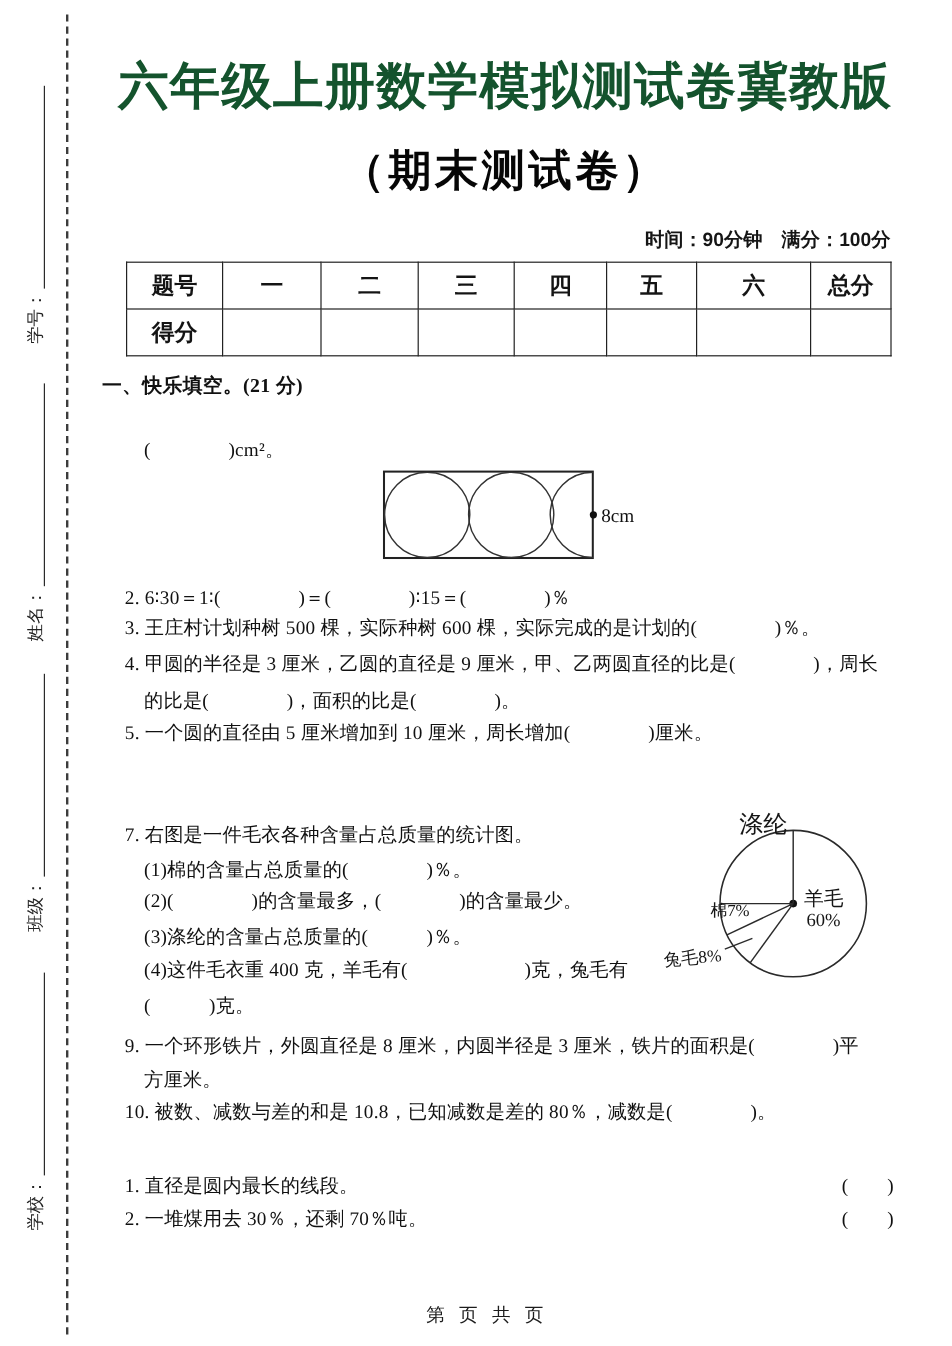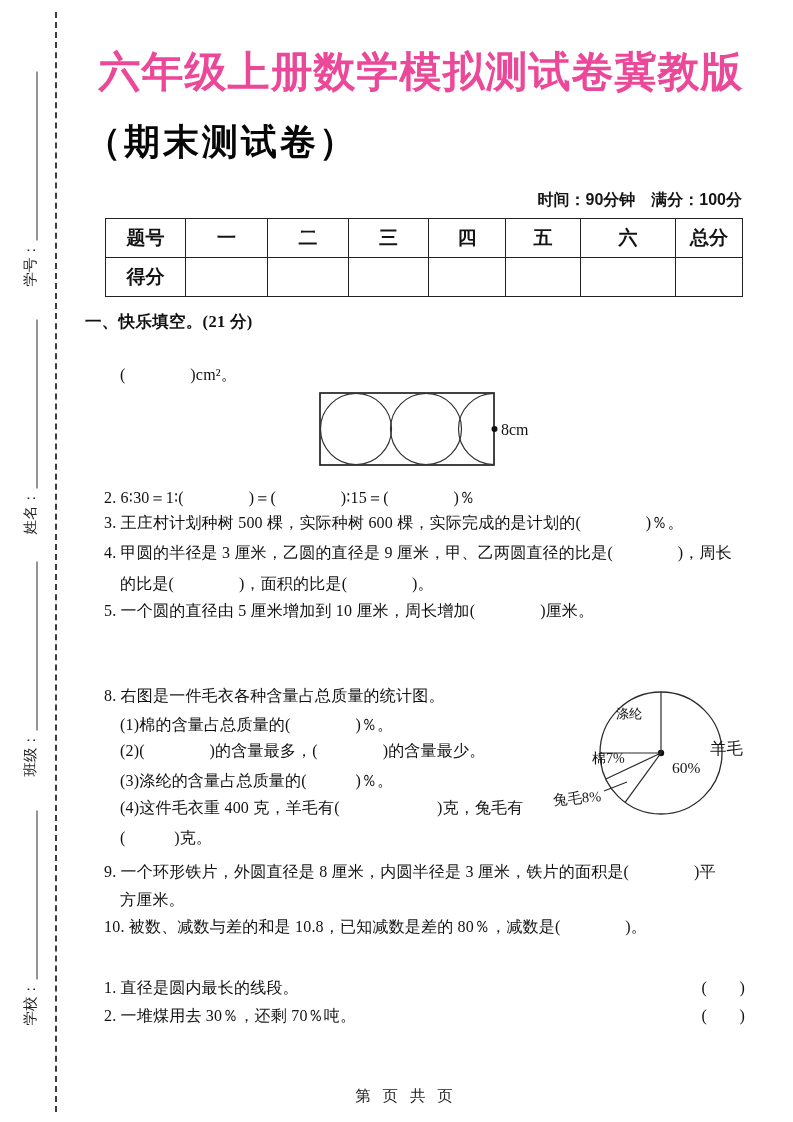--- a/index.html
+++ b/index.html
@@ -14,22 +14,22 @@
              border-left:2px dashed #3c3c3c; }
   .sb-item { position:absolute; left:-78px; width:215px; height:22px;
              display:flex; align-items:center;
              transform:rotate(-90deg); transform-origin:center; }
   .sb-label { font-size:14.5px; color:#222; white-space:nowrap; }
   .sb-line  { flex:1; height:15px; border-bottom:1.6px solid #2a2a2a; margin-left:2px; }
 
   
   .title { position:absolute; left:85px; top:44px; width:672px; text-align:center;
            font-family:"Liberation Sans","DejaVu Sans",sans-serif;
-           font-size:42px; font-weight:900; letter-spacing:1px; color:#ec4899; white-space:nowrap; }
-  .subtitle { position:absolute; left:85px; top:118px; width:672px; 
+           font-size:42px; font-weight:900; letter-spacing:1px; color:#14532d; white-space:nowrap; }
+  .subtitle { position:absolute; left:85px; top:118px; width:672px; text-align:center;
            font-family:"Liberation Sans","DejaVu Sans",sans-serif;
            font-size:36px; font-weight:800; letter-spacing:3px; color:#060606; }
   .info { position:absolute; left:85px; top:190px; width:657px; text-align:right;
            font-family:"Liberation Sans","DejaVu Sans",sans-serif;
            font-size:16px; font-weight:600; color:#151515; }
 
   
   .score-table { position:absolute; left:105px; top:218px; border-collapse:collapse;
                  table-layout:fixed; }
   .score-table td { border:1.7px solid #222; height:39px; text-align:center;
@@ -38,22 +38,22 @@
   
   .ln { position:absolute; font-size:16px; color:#111; white-space:nowrap; letter-spacing:0.2px; }
   .sec-head { font-weight:700; font-size:16.5px; letter-spacing:0.3px; }
   .j-line { width:641px; }
   .j-blank { position:absolute; right:0; top:0; }
 
   
   .fig1 { position:absolute; left:318px; top:389px; }
   .pie  { position:absolute; left:570px; top:668px; }
   .pie-label { position:absolute; white-space:nowrap; color:#161616; }
-  .lbl-dilun  { left:616px; top:705px; font-size:13px; }
-  .lbl-yangmao{ left:670px; top:738px; font-size:16.5px;margin-left:40px; }
+  .lbl-dilun  { left:616px; top:673px; font-size:20px; }
+  .lbl-yangmao{ left:670px; top:738px; font-size:16.5px; }
   .lbl-ym-pct { left:672px; top:759px; font-size:15.5px;text-align:right; }
   .lbl-mian   { left:592px; top:750px; font-size:14px; }
   .lbl-tumao  { left:553px; top:789px; font-size:14.5px; transform:rotate(-5deg); }
 
   .footer { position:absolute; left:56px; top:1086px; width:700px; text-align:center;
             font-size:15.5px; letter-spacing:4px; color:#1c1c1c; }
 </style>
 </head>
 <body>
 
@@ -134,21 +134,21 @@
     </g>
     <circle cx="176.5" cy="40" r="3" fill="#111"></circle>
     <text x="183" y="46" font-size="16" fill="#111">8cm</text>
   </svg>
 
   <div class="ln" style="left:104px;top:488px">2. 6∶30＝1∶(　　　　)＝(　　　　)∶15＝(　　　　)％</div>
   <div class="ln" style="left:104px;top:513px">3. 王庄村计划种树 500 棵，实际种树 600 棵，实际完成的是计划的(　　　　)％。</div>
   <div class="ln" style="left:104px;top:543px">4. 甲圆的半径是 3 厘米，乙圆的直径是 9 厘米，甲、乙两圆直径的比是(　　　　)，周长</div>
   <div class="ln" style="left:120px;top:574px">的比是(　　　　)，面积的比是(　　　　)。</div>
   <div class="ln" style="left:104px;top:601px">5. 一个圆的直径由 5 厘米增加到 10 厘米，周长增加(　　　　)厘米。</div>
-  <div class="ln" style="left:104px;top:686px">8. 右图是一件毛衣各种含量占总质量的统计图。</div>
+  <div class="ln" style="left:104px;top:686px">7. 右图是一件毛衣各种含量占总质量的统计图。</div>
   <div class="ln" style="left:120px;top:715px">(1)棉的含量占总质量的(　　　　)％。</div>
   <div class="ln" style="left:120px;top:741px">(2)(　　　　)的含量最多，(　　　　)的含量最少。</div>
   <div class="ln" style="left:120px;top:771px">(3)涤纶的含量占总质量的(　　　)％。</div>
   <div class="ln" style="left:120px;top:798px">(4)这件毛衣重 400 克，羊毛有(　　　　　　)克，兔毛有</div>
   <div class="ln" style="left:120px;top:828px">(　　　)克。</div>
   <div class="ln" style="left:104px;top:862px">9. 一个环形铁片，外圆直径是 8 厘米，内圆半径是 3 厘米，铁片的面积是(　　　　)平</div>
   <div class="ln" style="left:120px;top:890px">方厘米。</div>
   <div class="ln" style="left:104px;top:917px">10. 被数、减数与差的和是 10.8，已知减数是差的 80％，减数是(　　　　)。</div>
 
   <svg id="pie-svg" class="pie" width="170" height="160" viewBox="0 0 170 160">

